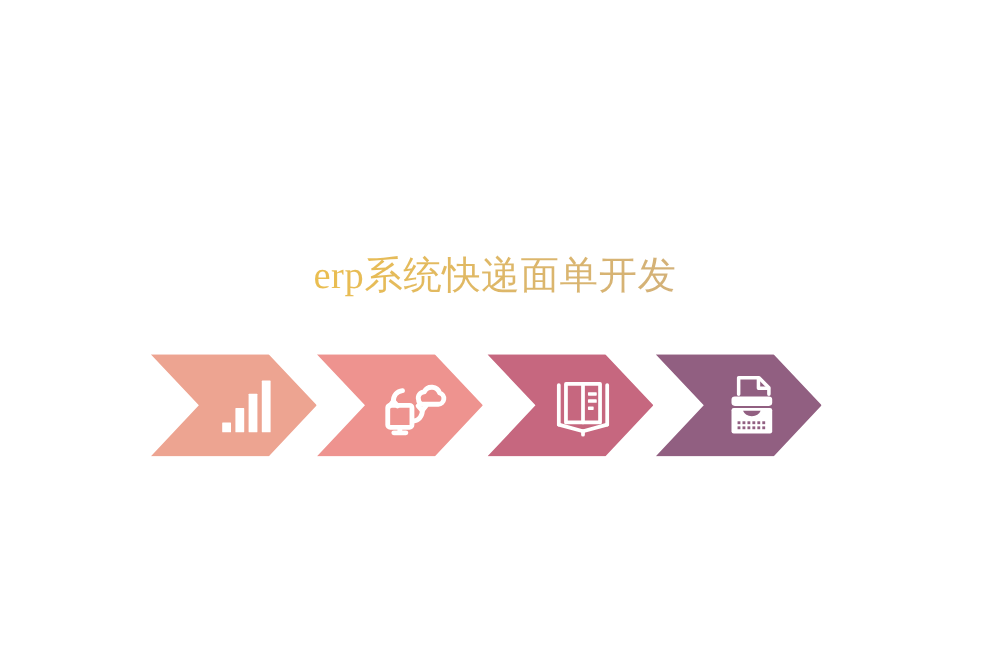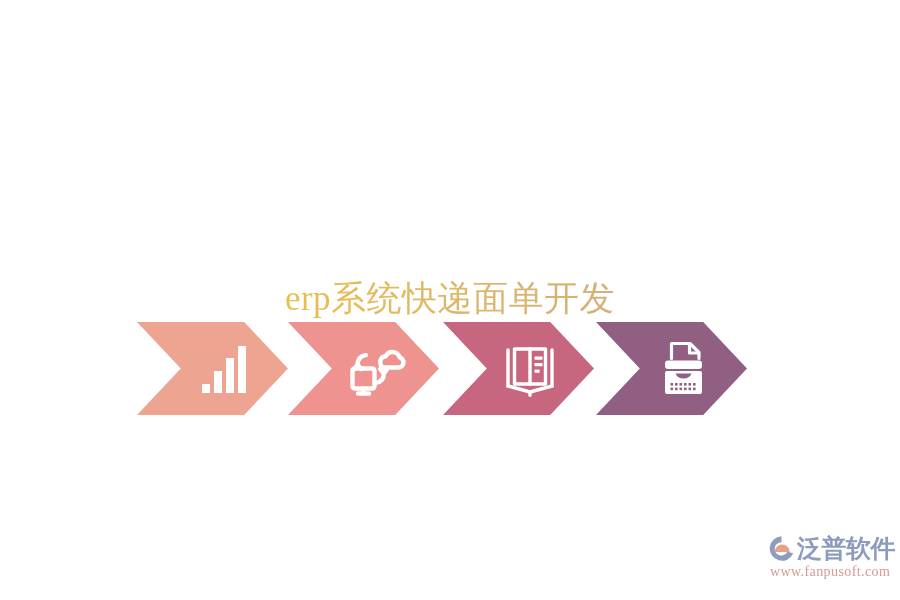--- a/index.html
+++ b/index.html
@@ -41,21 +41,20 @@
         #f5c63c 0%,
         #f3c53f 14%,
         #e9bd52 34%,
         #ddb76a 52%,
         #d3b179 68%,
         #cbad84 84%,
         #c6a98a 100%);
     -webkit-background-clip: text;
     background-clip: text;
     color: transparent;
-    margin-top: 48px;
     -webkit-text-fill-color: transparent;
   }
 
   
   .chevron-row {
     position: absolute;
     left: 137px;
     top: 322px;
     width: 612px;
     height: 93px;
@@ -230,30 +229,14 @@
             <rect x="27.0" y="47.6" width="2.6" height="2.6"></rect>
             <rect x="31.5" y="47.6" width="2.6" height="2.6"></rect>
             <rect x="36.0" y="47.6" width="2.6" height="2.6"></rect>
           </g>
         </svg>
       </span>
     </div>
 
   </div>
 
-  <div class="logo">
-    <div class="logo-row">
-      <span class="logo-mark">
-        <svg width="27" height="27" viewBox="0 0 27 27" aria-hidden="true">
-
-          <path d="M13.5 1.2 A12.3 12.3 0 1 0 25.2 18.6
-                   L19.4 16.4
-                   A6.6 6.6 0 1 1 13.5 7.3 Z" fill="#8d9bbd"></path>
-
-          <path d="M6.6 17.0 A7.6 7.6 0 0 1 21.8 17.0 Z" fill="#e9a184"></path>
-        </svg>
-      </span>
-      <span class="logo-cn">泛普软件</span>
-    </div>
-    <div class="logo-url">www.fanpusoft.com</div>
-  </div>
 
 </div>
 
 </body></html>

